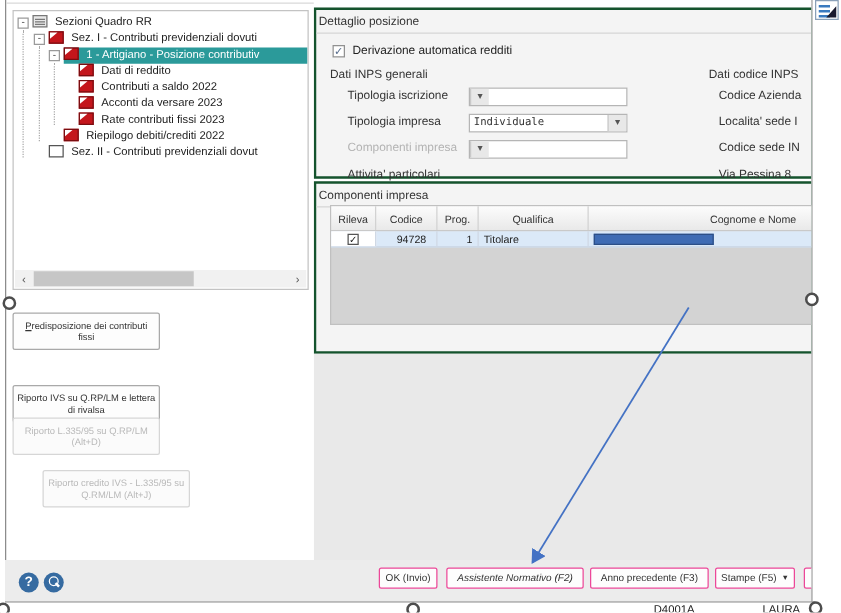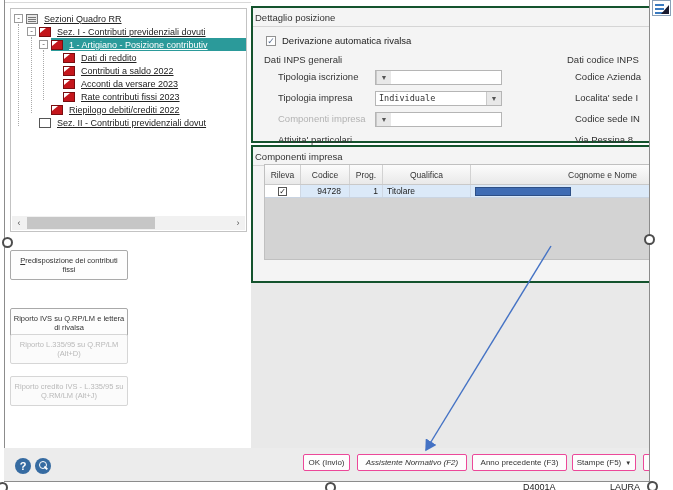--- a/index.html
+++ b/index.html
@@ -29,38 +29,38 @@
   .lv2 .expand-box { margin-left:28px; }
   .lv3 { padding-left:52px; }
   .node-icon { width:12px; height:10px; position:relative; flex:0 0 12px; margin-right:4px; }
   .icon-form-red { background:#c4161c; border:1px solid #7a0d10; }
   .icon-form-red::before { content:""; position:absolute; left:0; top:0;
     border-top:5px solid #fff; border-right:6px solid transparent; }
   .icon-form-white { background:#fff; border:1px solid #555; }
   .icon-book { background:#e8e8e8; border:1px solid #777; }
   .icon-book::before { content:""; position:absolute; left:1px; top:2px; width:8px; height:1px;
     box-shadow:0 2px 0 #777, 0 4px 0 #777; background:#777; }
-  .sel-wrap { display:flex; align-items:center; flex:1 1 auto; height:13px;text-decoration:underline; }
+  .sel-wrap { display:flex; align-items:flex-start; flex:1 1 auto; height:13px; }
   .selected .sel-wrap { background:#2b9a9a; color:#fff; }
   .tree-label { padding:0 2px; }
 
   
   .hscroll { position:absolute; left:1px; bottom:1px; width:233px; height:14px; background:#f1f1f1;
     display:flex; align-items:center; }
   .hs-arrow { width:14px; height:14px; font-size:9px; color:#555; text-align:center; line-height:14px; flex:0 0 14px; }
   .hs-track { position:relative; flex:1 1 auto; height:14px; }
   .hs-thumb { position:absolute; left:1px; top:1px; width:128px; height:12px; background:#c6c6c6; }
 
   
   .left-btn { position:absolute; left:10px; width:118px; height:30px; background:#fdfdfd;
     border:1px solid #a9a9a9; border-radius:2px; font-size:7.5px; line-height:9px;
     text-align:center; display:flex; align-items:center; justify-content:center; padding:2px; color:#333; }
   .left-btn.disabled { color:#b9b9b9; border-color:#d6d6d6; background:#fbfbfb; }
   .lb1 { top:250px; } .lb1 .lbl::first-letter { text-decoration:underline; }
-  .lb2 { top:308px; } .lb3 { top:334px; } .lb4 { top:376px; }
+  .lb2 { top:308px; } .lb3 { top:334px; } .lb4 { top:376px;margin-left:24px; }
 
   
   .right-wrap { position:absolute; left:251px; top:0; width:398px; height:448px; overflow:hidden; background:#ffffff; }
   .group { position:absolute; left:0; width:400px; background:#f4f4f4; border:2px solid #14532d; }
   .group-title { font-size:9.5px; color:#333; padding:4px 0 3px 2px; border-bottom:1px solid #d5d5d5; white-space:nowrap; }
   .g1 { top:6px; height:137px; }
   .g2 { top:145px; height:138px; }
   .below-groups { position:absolute; left:0; top:283px; width:398px; height:165px; background:#e9e9e9; }
 
   .chk-row { position:absolute; left:13px; top:27px; display:flex; align-items:center; font-size:9.5px; }
@@ -232,21 +232,21 @@
 <button class="left-btn lb4 disabled">
   <span class="lbl">Riporto credito IVS - L.335/95 su Q.RM/LM (Alt+J)</span>
 </button>
 
 <div class="right-wrap">
 
   <div class="group g1">
     <div class="group-title">Dettaglio posizione</div>
     <div class="chk-row">
       <span class="checkbox">✓</span>
-      <span>Derivazione automatica rivalsa</span>
+      <span>Derivazione automatica redditi</span>
     </div>
     <div class="sec-label" style="left:11px; top:46px">Dati INPS generali</div>
     <div class="sec-label" style="left:314px; top:46px">Dati codice INPS</div>
 
     <div class="field-label fr1">Tipologia iscrizione</div>
     <div class="dropdown dr1">
       <span class="dd-arrow">▼</span>
     </div>
     <div class="field-label fr2">Tipologia impresa</div>
     <div class="dropdown dr2">

